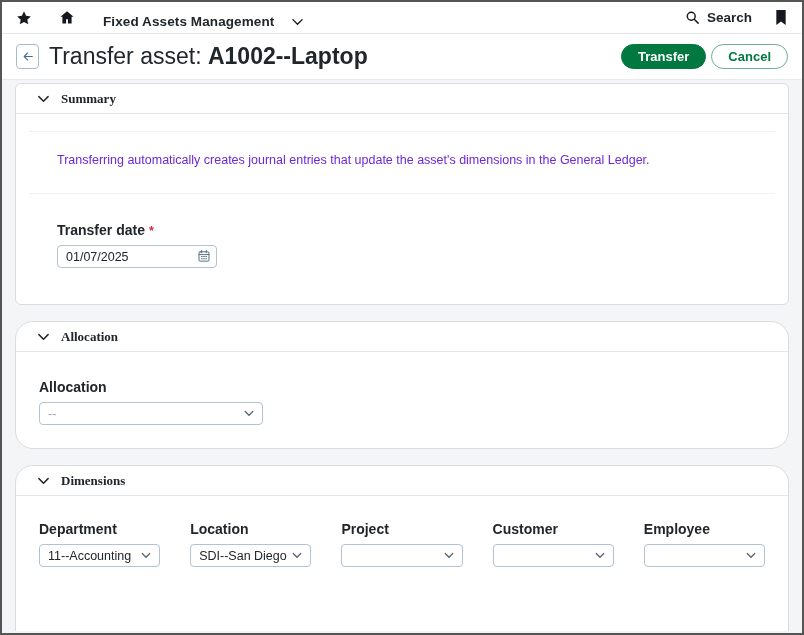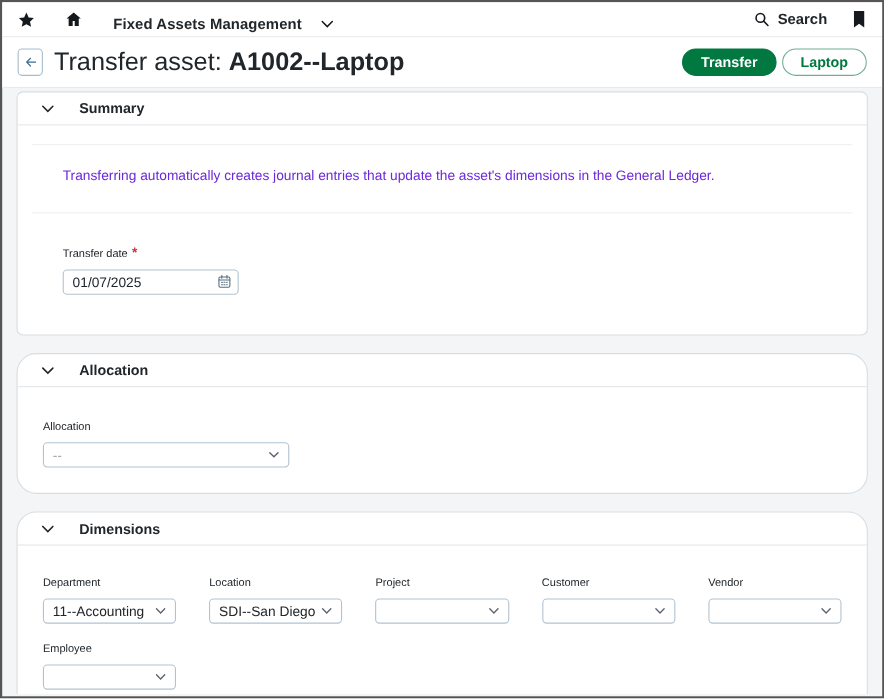--- a/index.html
+++ b/index.html
@@ -62,31 +62,31 @@
   .card {
     background:#fff;
     border:1px solid #d9dde1; border-radius:6px;
   }
   .card + .card { margin-top:16px;border-radius:18px; }
   .card-header {
     height:30px; display:flex; align-items:center;
     padding:0 22px; border-bottom:1px solid #e4e7ea;
     cursor:pointer;
   }
-  .card-header .section-title { font-size:13px; font-weight:bold; margin-left:23px; }
+  .card-header .section-title { font-size:13px; font-weight:bold; margin-left:12px;font-family:Liberation Serif, serif; }
 
   
   .card-summary { height:222px; }
   .inner-divider { height:1px; background:#eef0f2; margin:0 13px; }
   .divider-a { margin-top:17px; }
   .divider-b { margin-top:25px; }
   .info-text {
     margin:20px 41px 0; font-size:12.5px; color:#6d28d9; line-height:16px;
   }
-  .field-label { font-size:10px; font-weight:normal;text-align:right; }
+  .field-label { font-size:14px; font-weight:bold;text-align:right; }
   .required-mark { color:#c9303c; font-weight:bold; margin-left:4px; font-size:12.5px; }
   .summary-field { margin:27px 41px 0; }
   .date-wrap { position:relative; width:160px; margin-top:6px; }
   .date-input {
     width:160px; height:23px;
     border:1px solid #b1c3d2; border-radius:4px;
     font-family:"Liberation Sans", sans-serif;
     font-size:12.5px; color:#21262b;
     padding:0 28px 0 8px; background:#fff;
   }
@@ -171,21 +171,21 @@
     <button class="back-btn">
       <span style="display:flex">
         <svg width="14" height="13" viewBox="0 0 24 24">
             <path d="M20 12H5.5M11.5 5.5L5 12l6.5 6.5" stroke="#3d6d92" stroke-width="2" fill="none" stroke-linecap="round" stroke-linejoin="round"></path>
           </svg>
       </span>
     </button>
     <h1 class="page-title"><span>Transfer asset: </span><span class="asset-name">A1002--Laptop</span></h1>
     <div class="header-actions">
       <button class="btn btn-primary">Transfer</button>
-      <button class="btn btn-secondary">Laptop</button>
+      <button class="btn btn-secondary">Cancel</button>
     </div>
   </div>
 
   <div class="content">
 
     <section class="card card-summary">
       <div class="card-header">
         <span style="display:flex">
           <svg width="11" height="8" viewBox="0 0 12 8">
               <path d="M1 1.4l5 5 5-5" stroke="#21262b" stroke-width="1.6" fill="none" stroke-linecap="round"></path>
@@ -294,31 +294,20 @@
           <div class="select-box">
             <span class="select-value"></span>
             <span style="display:flex">
                 <svg width="10" height="7" viewBox="0 0 12 8">
                   <path d="M1.5 1.6l4.5 4.5 4.5-4.5" stroke="#5a6570" stroke-width="1.5" fill="none" stroke-linecap="round"></path>
                 </svg>
               </span>
           </div>
         </div>
 
-        <div>
-          <span class="field-label">Vendor</span>
-          <div class="select-box">
-            <span class="select-value"></span>
-            <span style="display:flex">
-                <svg width="10" height="7" viewBox="0 0 12 8">
-                  <path d="M1.5 1.6l4.5 4.5 4.5-4.5" stroke="#5a6570" stroke-width="1.5" fill="none" stroke-linecap="round"></path>
-                </svg>
-              </span>
-          </div>
-        </div>
 
         <div>
           <span class="field-label">Employee</span>
           <div class="select-box">
             <span class="select-value"></span>
             <span style="display:flex">
                 <svg width="10" height="7" viewBox="0 0 12 8">
                   <path d="M1.5 1.6l4.5 4.5 4.5-4.5" stroke="#5a6570" stroke-width="1.5" fill="none" stroke-linecap="round"></path>
                 </svg>
               </span>

